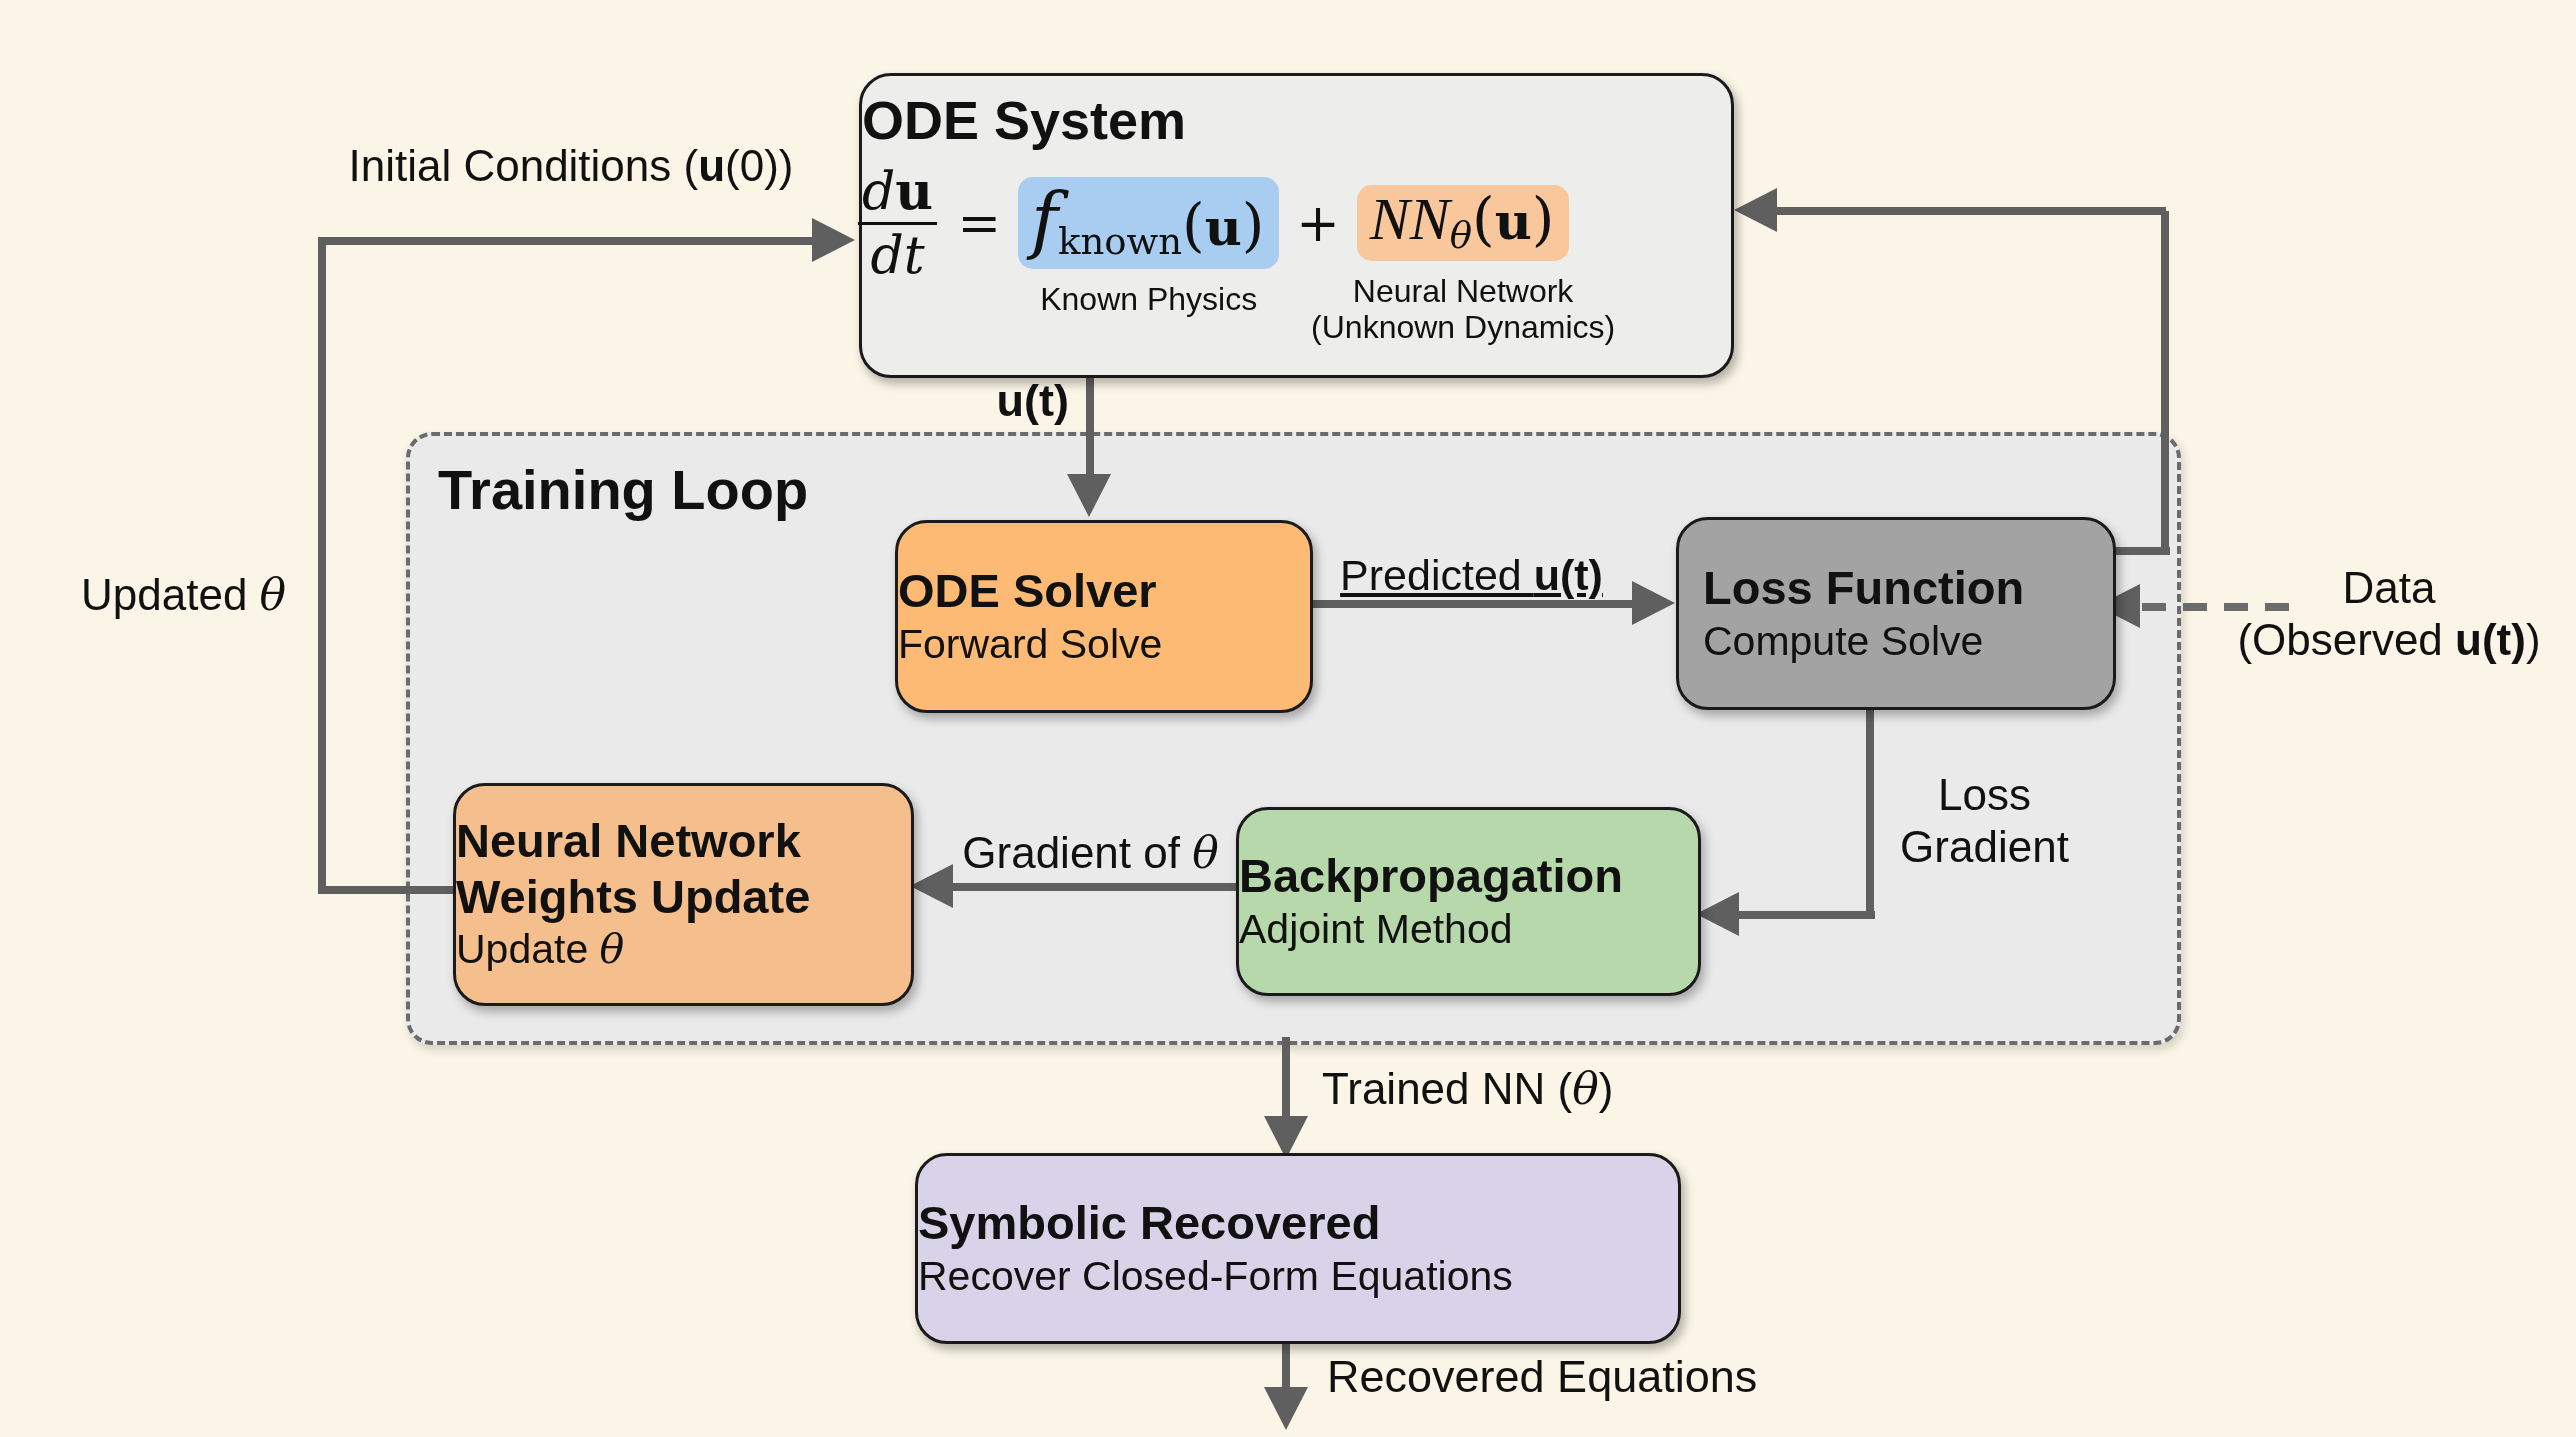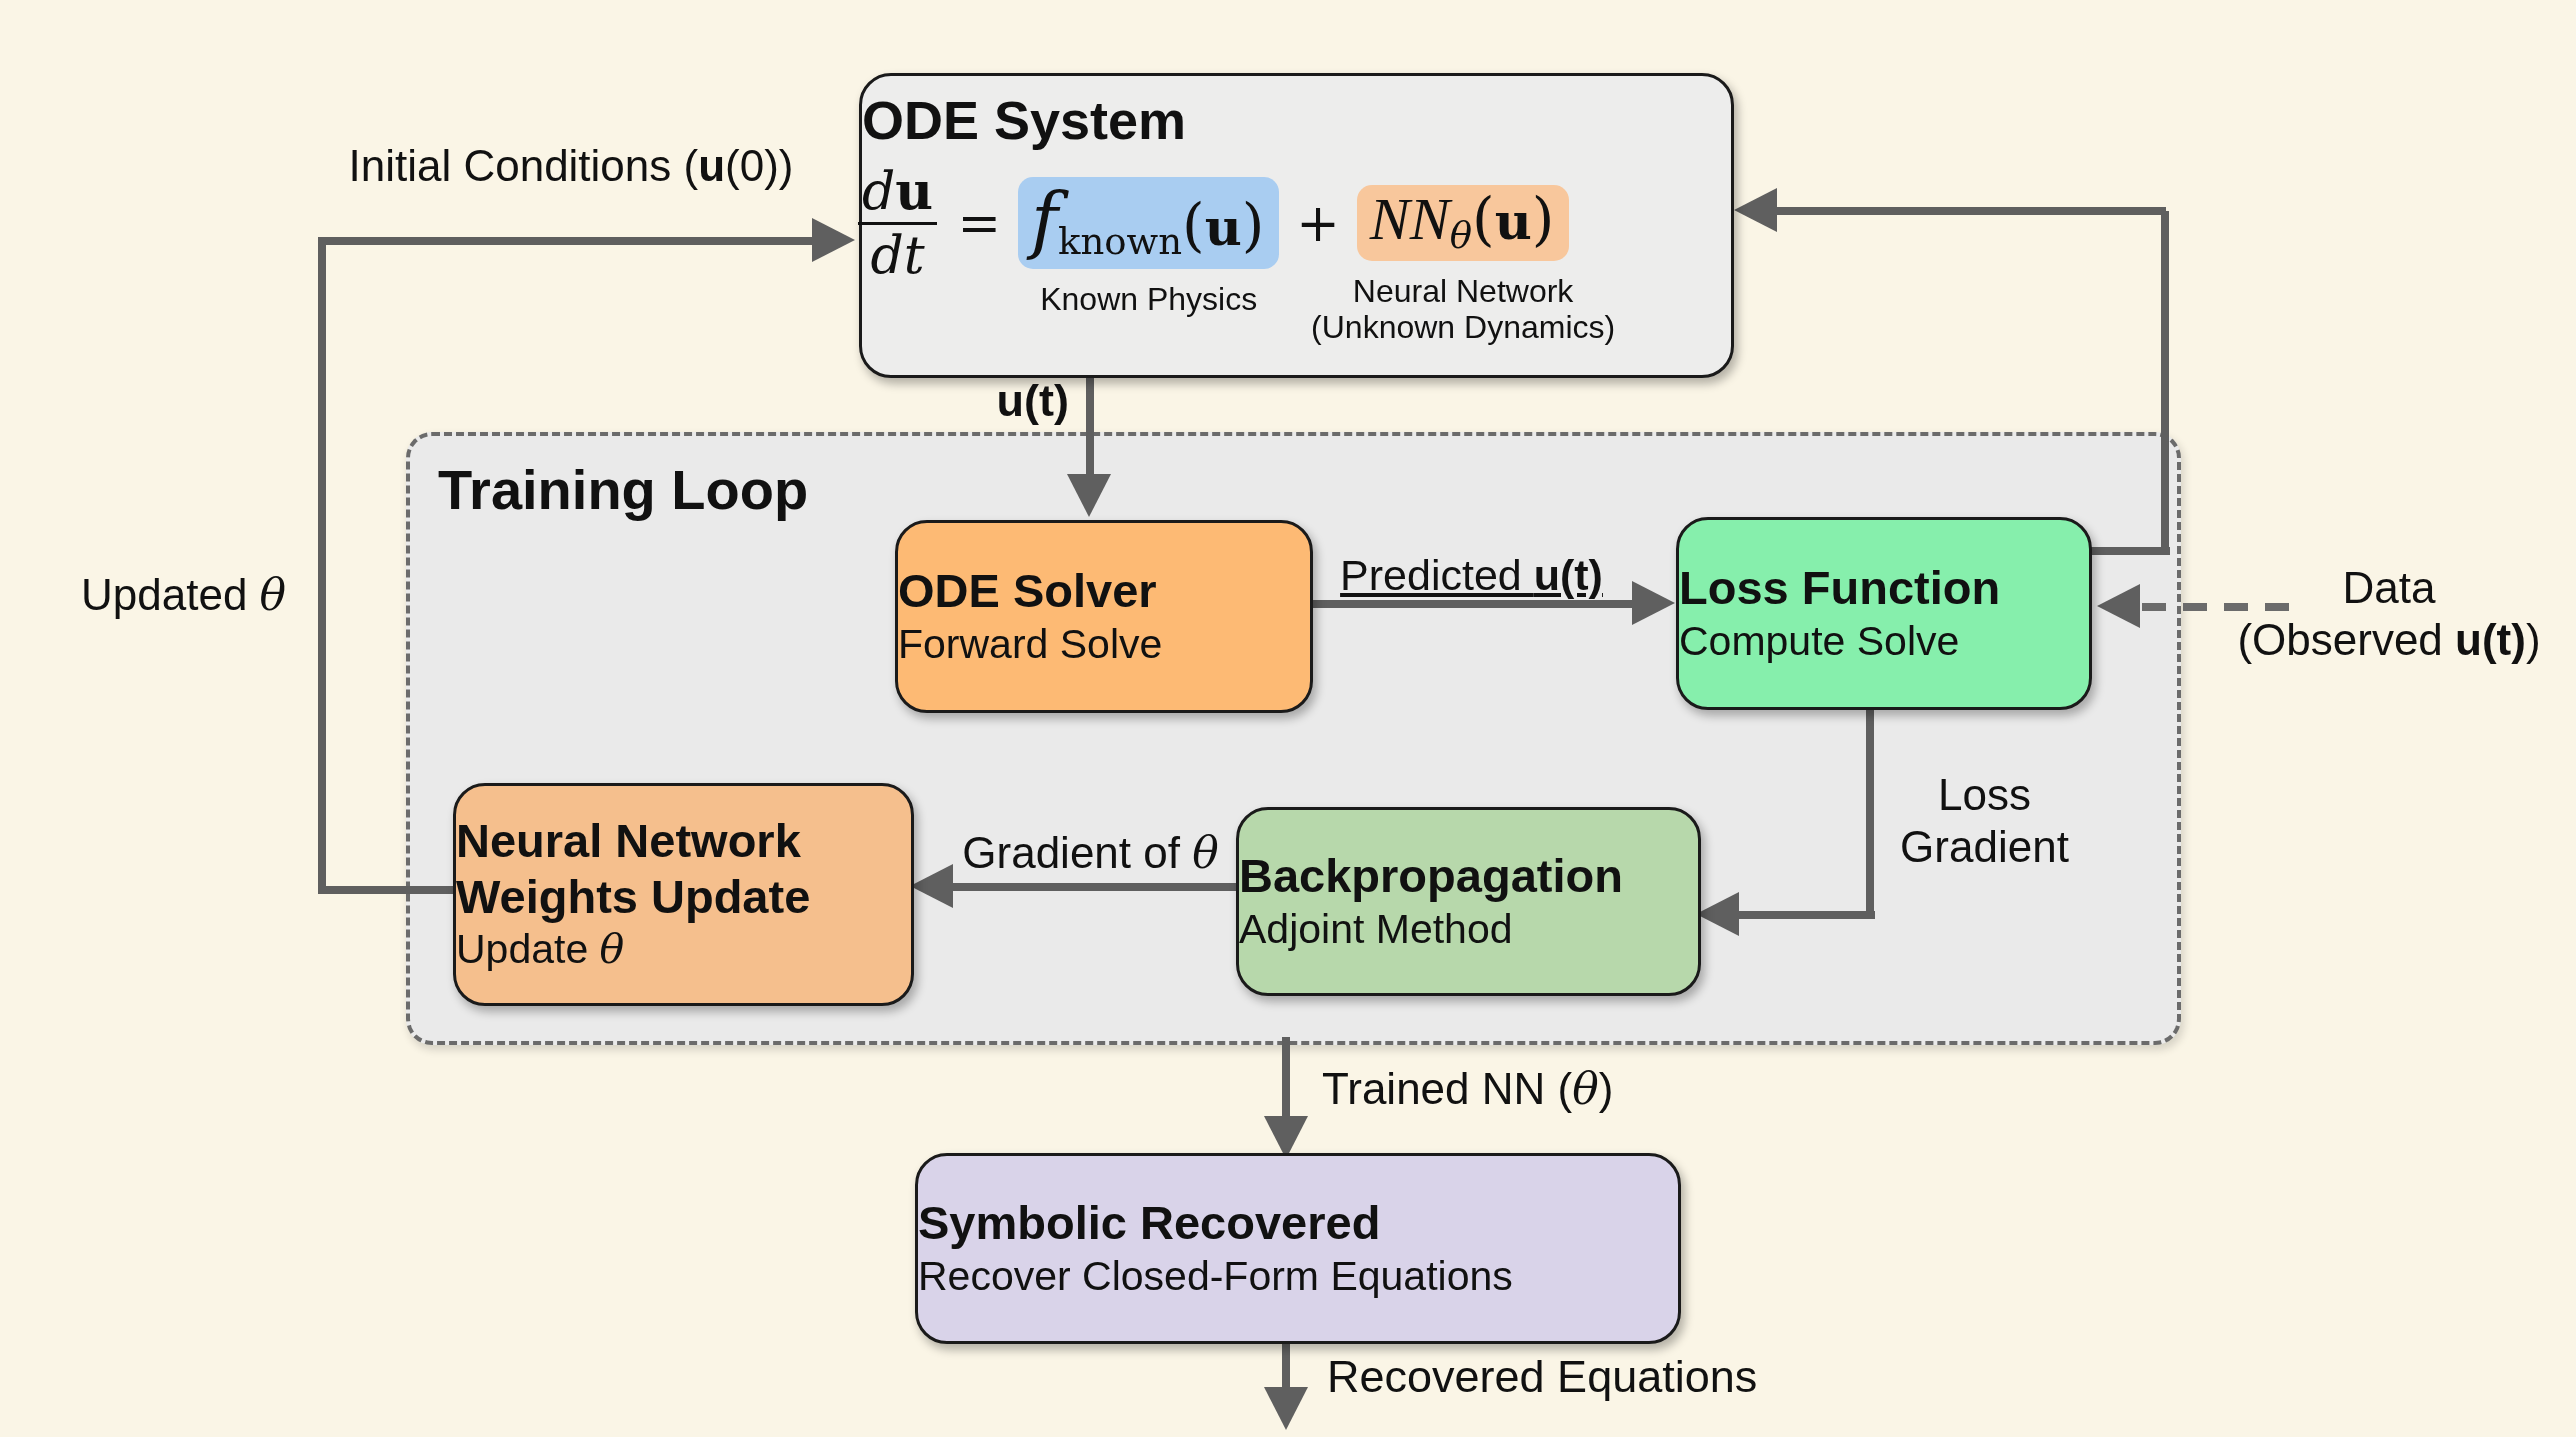--- a/index.html
+++ b/index.html
@@ -123,21 +123,21 @@
     <div class="box-title">ODE Solver</div>
     <div class="box-sub">Forward Solve</div>
   </div>
 
   <div class="hline" style="left:1307px;top:600px;width:329px;"></div>
   <div class="arr-r" style="left:1632px;top:581px;"></div>
   <div class="lbl" style="left:1310px;top:550px;width:323px;text-align:center;font-size:43px;text-decoration:underline;">
     <span>Predicted </span><b>u(t)</b>
   </div>
 
-  <div class="box" style="left:1676px;top:517px;width:410px;height:187px;background:#86efac;">
+  <div class="box" style="left:1676px;top:517px;width:410px;height:187px;background:#a3a3a3;padding-left:24px;">
     <div class="box-title">Loss Function</div>
     <div class="box-sub">Compute Solve</div>
   </div>
 
   <div class="dashline" style="left:2142px;top:603px;width:161px;"></div>
   <div class="arr-l" style="left:2097px;top:584px;"></div>
   <div class="lbl" style="left:2209px;top:562px;width:360px;text-align:center;">
     <div>Data</div>
     <div><span>(Observed </span><b>u(t)</b><span>)</span></div>
   </div>

